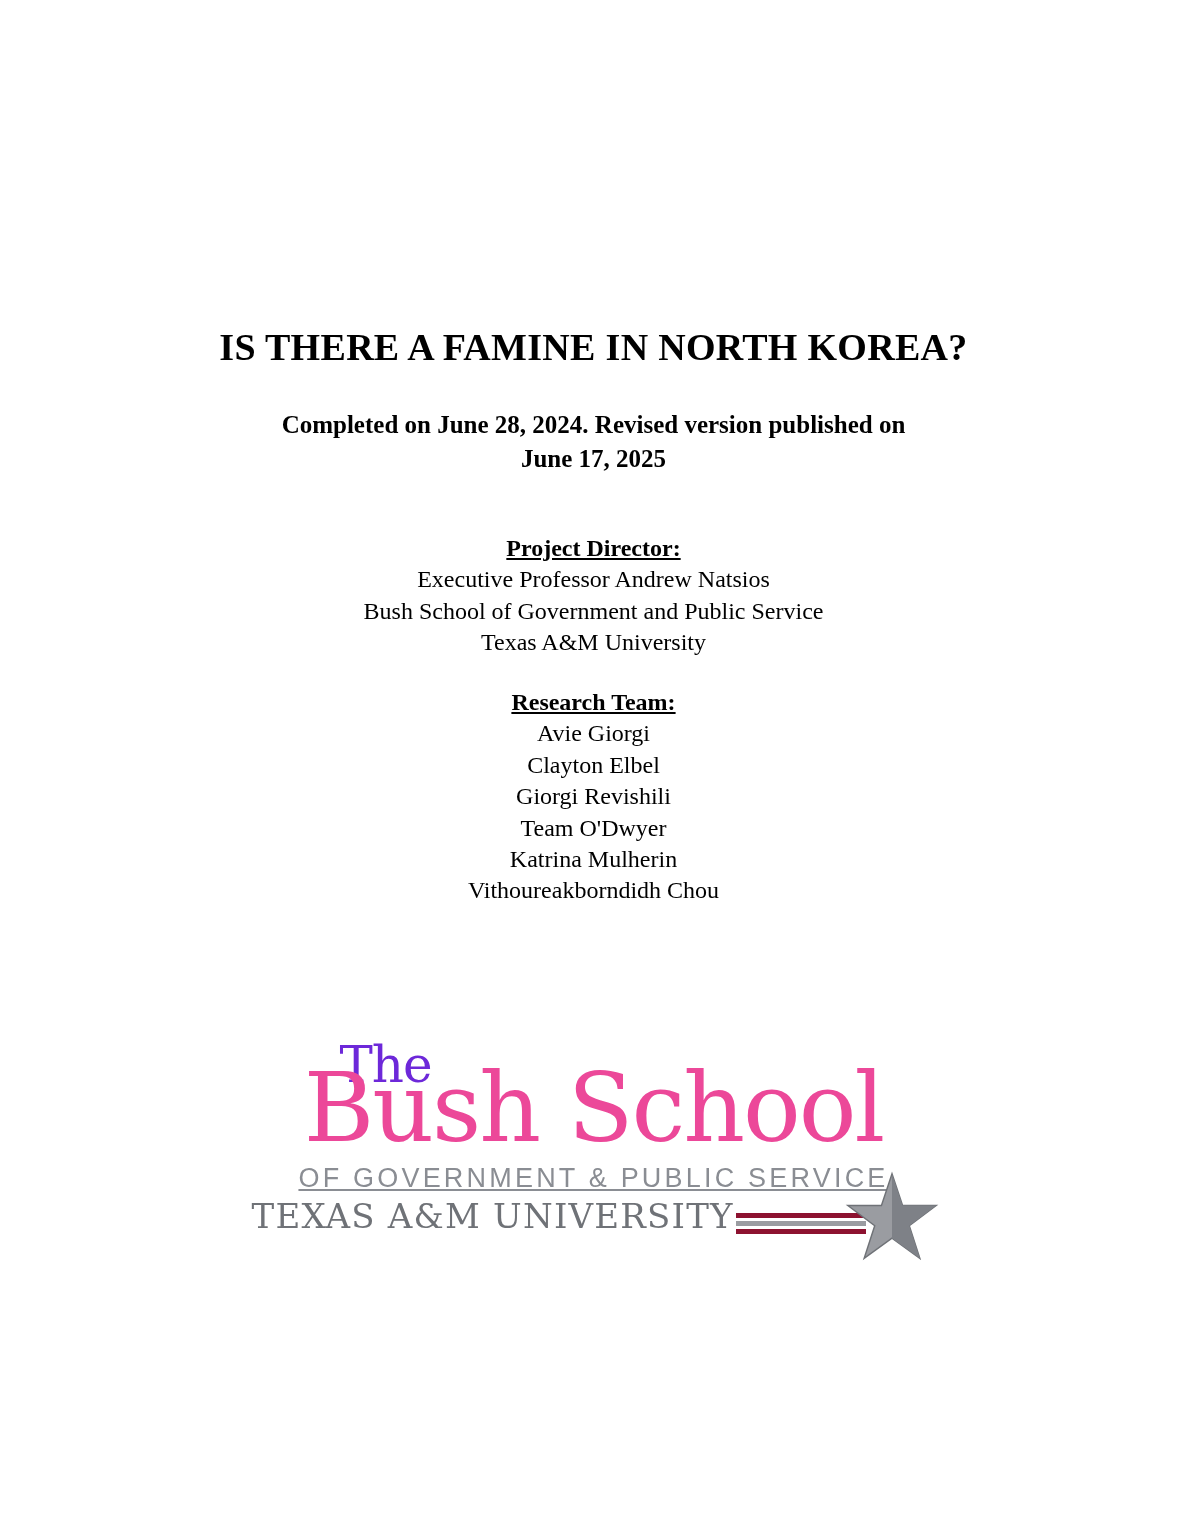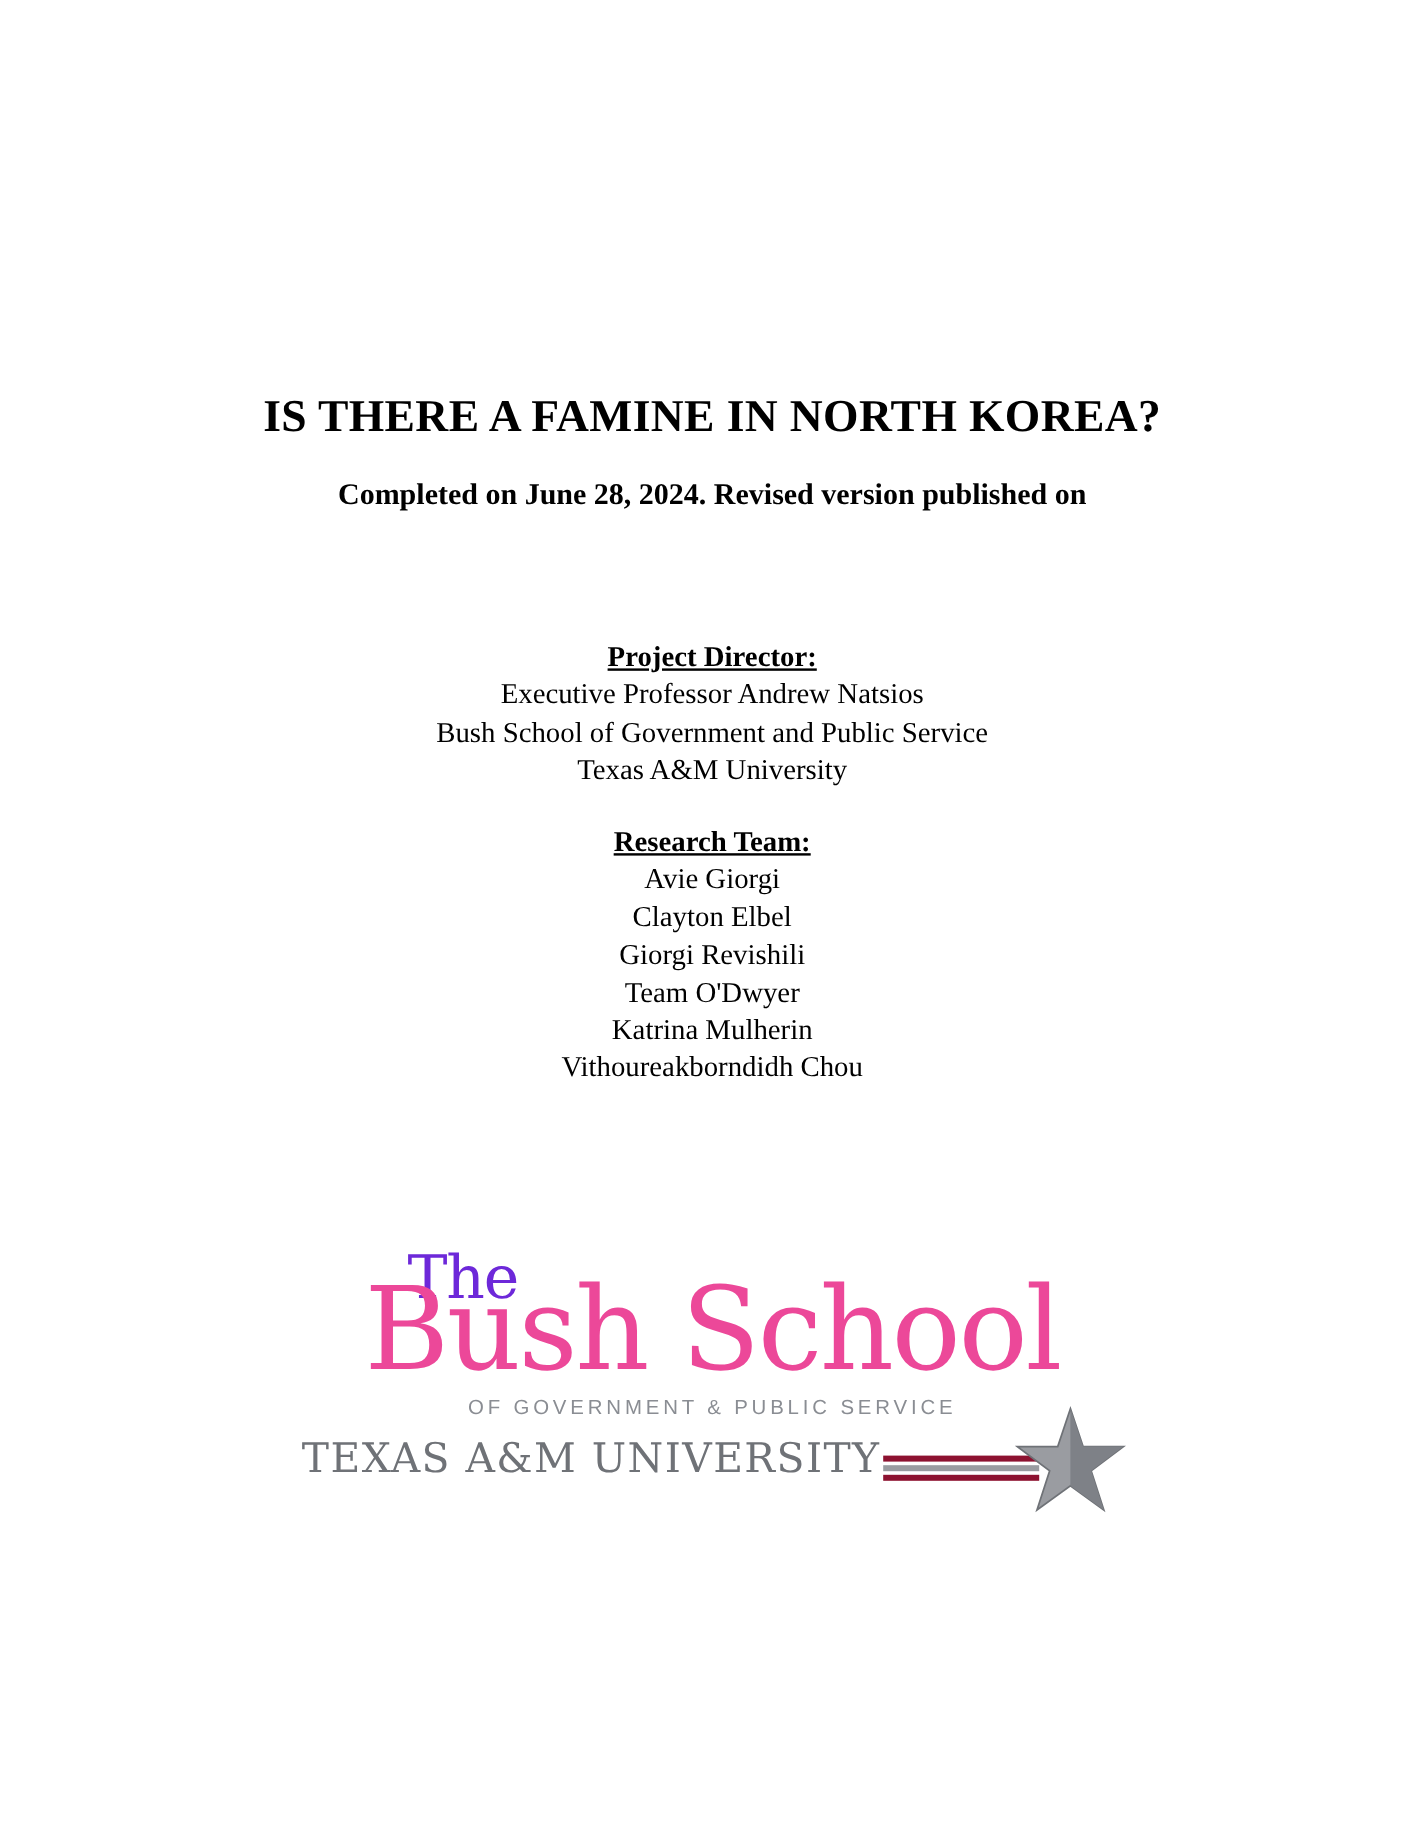--- a/index.html
+++ b/index.html
@@ -25,21 +25,21 @@
     left: 0;
     width: 100%;
     text-align: center;
     font-size: 38px;
     font-weight: bold;
     letter-spacing: 0.3px;
   }
 
   .subtitle {
     position: absolute;
-    top: 396px;
+    top: 408px;
     left: 0;
     width: 100%;
     text-align: center;
     font-size: 25px;
     font-weight: bold;
     line-height: 1.35;
   }
   .subtitle .line2 {
     display: block;
   }
@@ -96,25 +96,26 @@
     font-family: "DejaVu Serif", serif;
     letter-spacing: -2px;
     white-space: nowrap;
   }
   .logo-sub {
     position: absolute;
     left: 0;
     top: 133px;
     width: 700px;
     text-align: center;
-    font-size: 17px;
+    font-size: 27px;
     letter-spacing: 3.2px;
     color: #8a8d93;
     font-family: "Liberation Sans", sans-serif;
     white-space: nowrap;
+    text-decoration: underline;
   }
   .logo-univ {
     position: absolute;
     left: 8px;
     top: 166px;
     font-size: 34px;
     letter-spacing: 1.2px;
     color: #6f7277;
     font-family: "DejaVu Serif", serif;
     white-space: nowrap;
@@ -143,20 +144,21 @@
 </style>
 </head>
 <body>
 
 <div class="page">
 
   <h1 class="title">IS THERE A FAMINE IN NORTH KOREA?</h1>
 
   <div class="subtitle">
     <span>Completed on June 28, 2024. Revised version published on</span>
+    <span class="line2">June 17, 2025</span>
   </div>
 
   <div class="credits">
 
     <div class="block">
       <div class="heading">Project Director:</div>
       <div>Executive Professor Andrew Natsios</div>
       <div>Bush School of Government and Public Service</div>
       <div>Texas A&amp;M University</div>
     </div>

